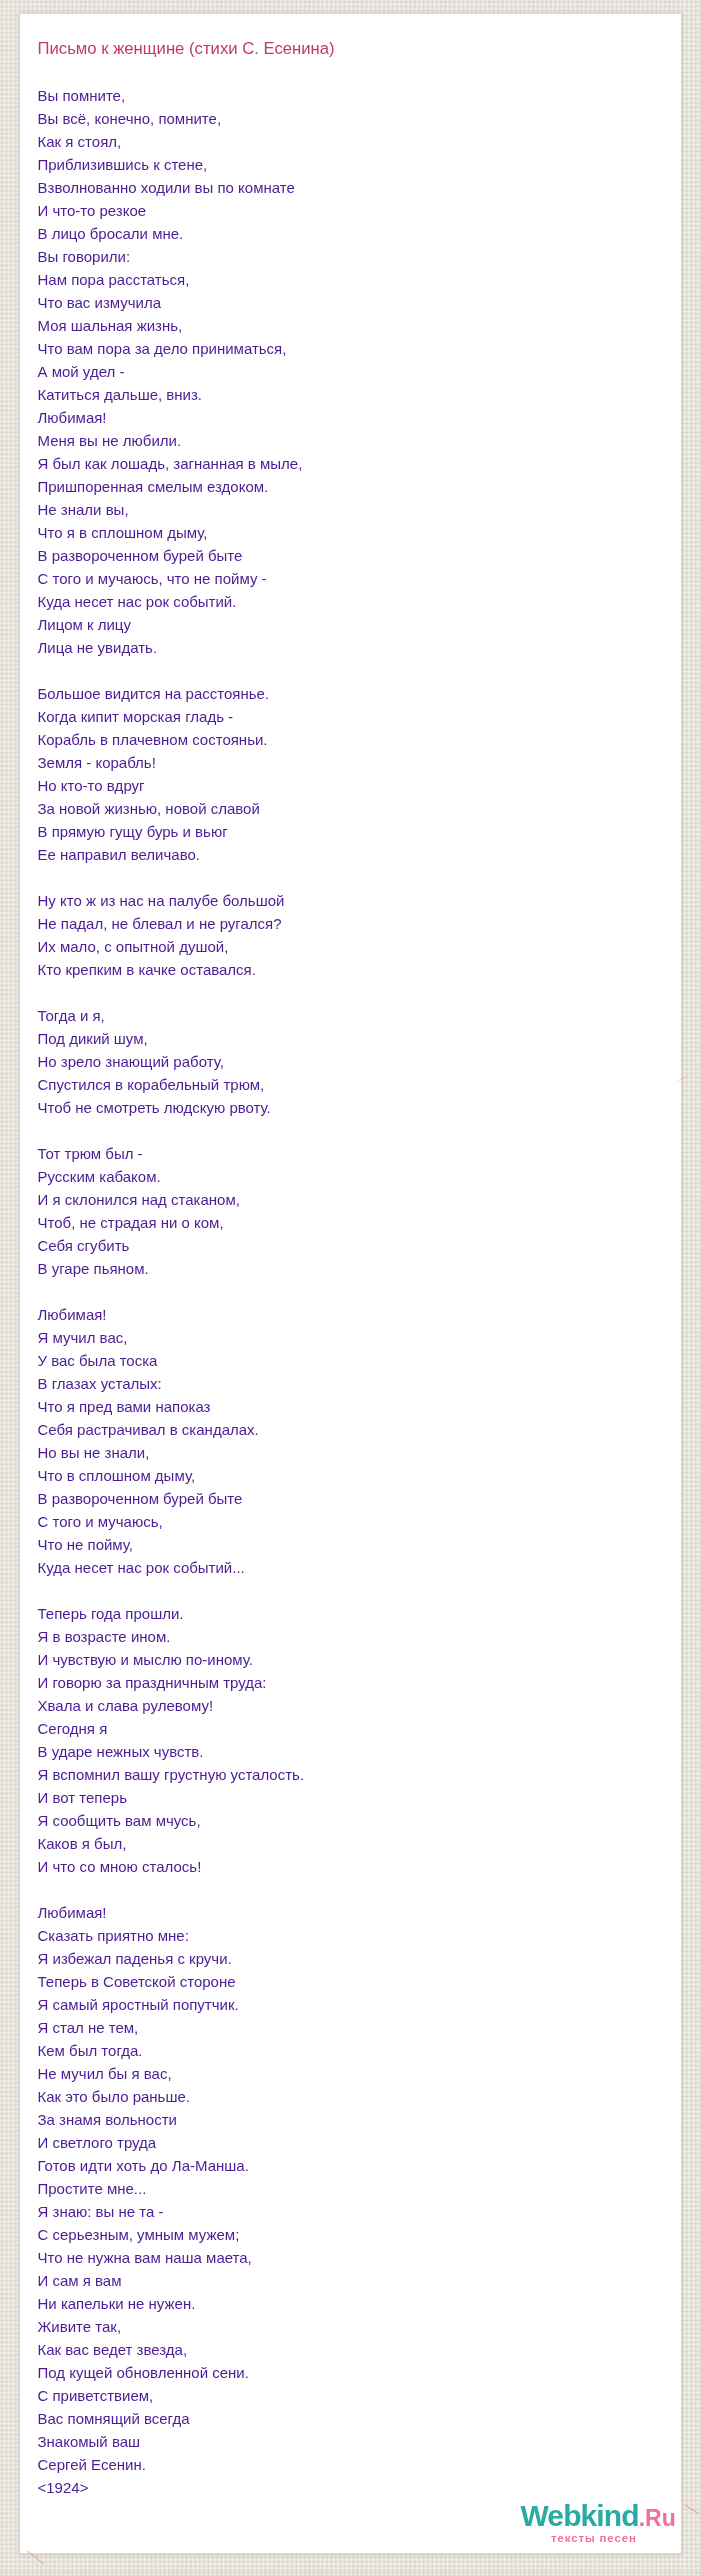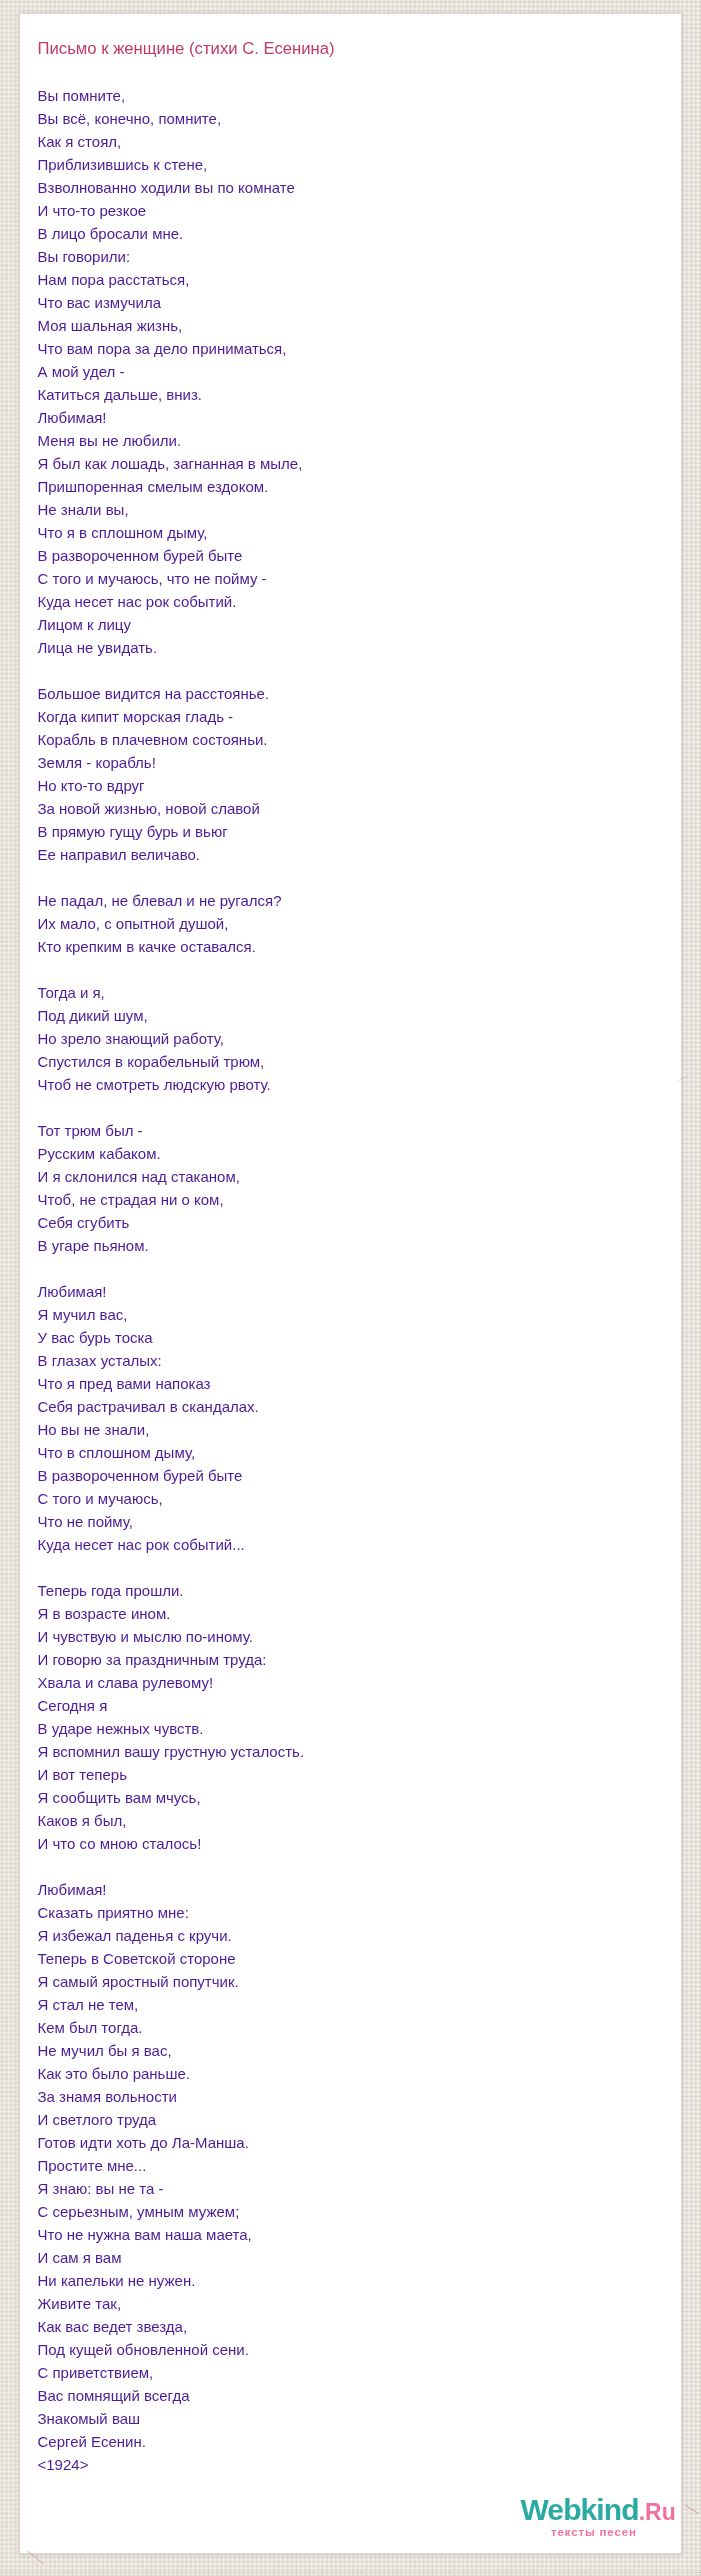--- a/index.html
+++ b/index.html
@@ -71,21 +71,21 @@
   .lyrics {
     margin-top: 26px;
     font-size: 15px;
     line-height: 23px;
     color: #4c1d95;
   }
   .lyric-line { white-space: pre; }
   .logo {
     position: absolute;
     right: 5.3px;
-    bottom: 15px;
+    bottom: 9px;
     text-align: right;
     cursor: pointer;
     line-height: 1;
   }
   .logo-main { line-height: 28px; }
   .logo-teal {
     font-weight: bold;
     font-size: 30px;
     letter-spacing: -0.9px;
     color: #29aaa2;
@@ -139,40 +139,41 @@
       <div class="lyric-line">&nbsp;</div>
       <div class="lyric-line">Большое видится на расстоянье.</div>
       <div class="lyric-line">Когда кипит морская гладь -</div>
       <div class="lyric-line">Корабль в плачевном состояньи.</div>
       <div class="lyric-line">Земля - корабль!</div>
       <div class="lyric-line">Но кто-то вдруг</div>
       <div class="lyric-line">За новой жизнью, новой славой</div>
       <div class="lyric-line">В прямую гущу бурь и вьюг</div>
       <div class="lyric-line">Ее направил величаво.</div>
       <div class="lyric-line">&nbsp;</div>
+      <div class="lyric-line">Ну кто ж из нас на палубе большой</div>
       <div class="lyric-line">Не падал, не блевал и не ругался?</div>
       <div class="lyric-line">Их мало, с опытной душой,</div>
       <div class="lyric-line">Кто крепким в качке оставался.</div>
       <div class="lyric-line">&nbsp;</div>
       <div class="lyric-line">Тогда и я,</div>
       <div class="lyric-line">Под дикий шум,</div>
       <div class="lyric-line">Но зрело знающий работу,</div>
       <div class="lyric-line">Спустился в корабельный трюм,</div>
       <div class="lyric-line">Чтоб не смотреть людскую рвоту.</div>
       <div class="lyric-line">&nbsp;</div>
       <div class="lyric-line">Тот трюм был -</div>
       <div class="lyric-line">Русским кабаком.</div>
       <div class="lyric-line">И я склонился над стаканом,</div>
       <div class="lyric-line">Чтоб, не страдая ни о ком,</div>
       <div class="lyric-line">Себя сгубить</div>
       <div class="lyric-line">В угаре пьяном.</div>
       <div class="lyric-line">&nbsp;</div>
       <div class="lyric-line">Любимая!</div>
       <div class="lyric-line">Я мучил вас,</div>
-      <div class="lyric-line">У вас бурь тоска</div>
+      <div class="lyric-line">У вас была тоска</div>
       <div class="lyric-line">В глазах усталых:</div>
       <div class="lyric-line">Что я пред вами напоказ</div>
       <div class="lyric-line">Себя растрачивал в скандалах.</div>
       <div class="lyric-line">Но вы не знали,</div>
       <div class="lyric-line">Что в сплошном дыму,</div>
       <div class="lyric-line">В развороченном бурей быте</div>
       <div class="lyric-line">С того и мучаюсь,</div>
       <div class="lyric-line">Что не пойму,</div>
       <div class="lyric-line">Куда несет нас рок событий...</div>
       <div class="lyric-line">&nbsp;</div>

